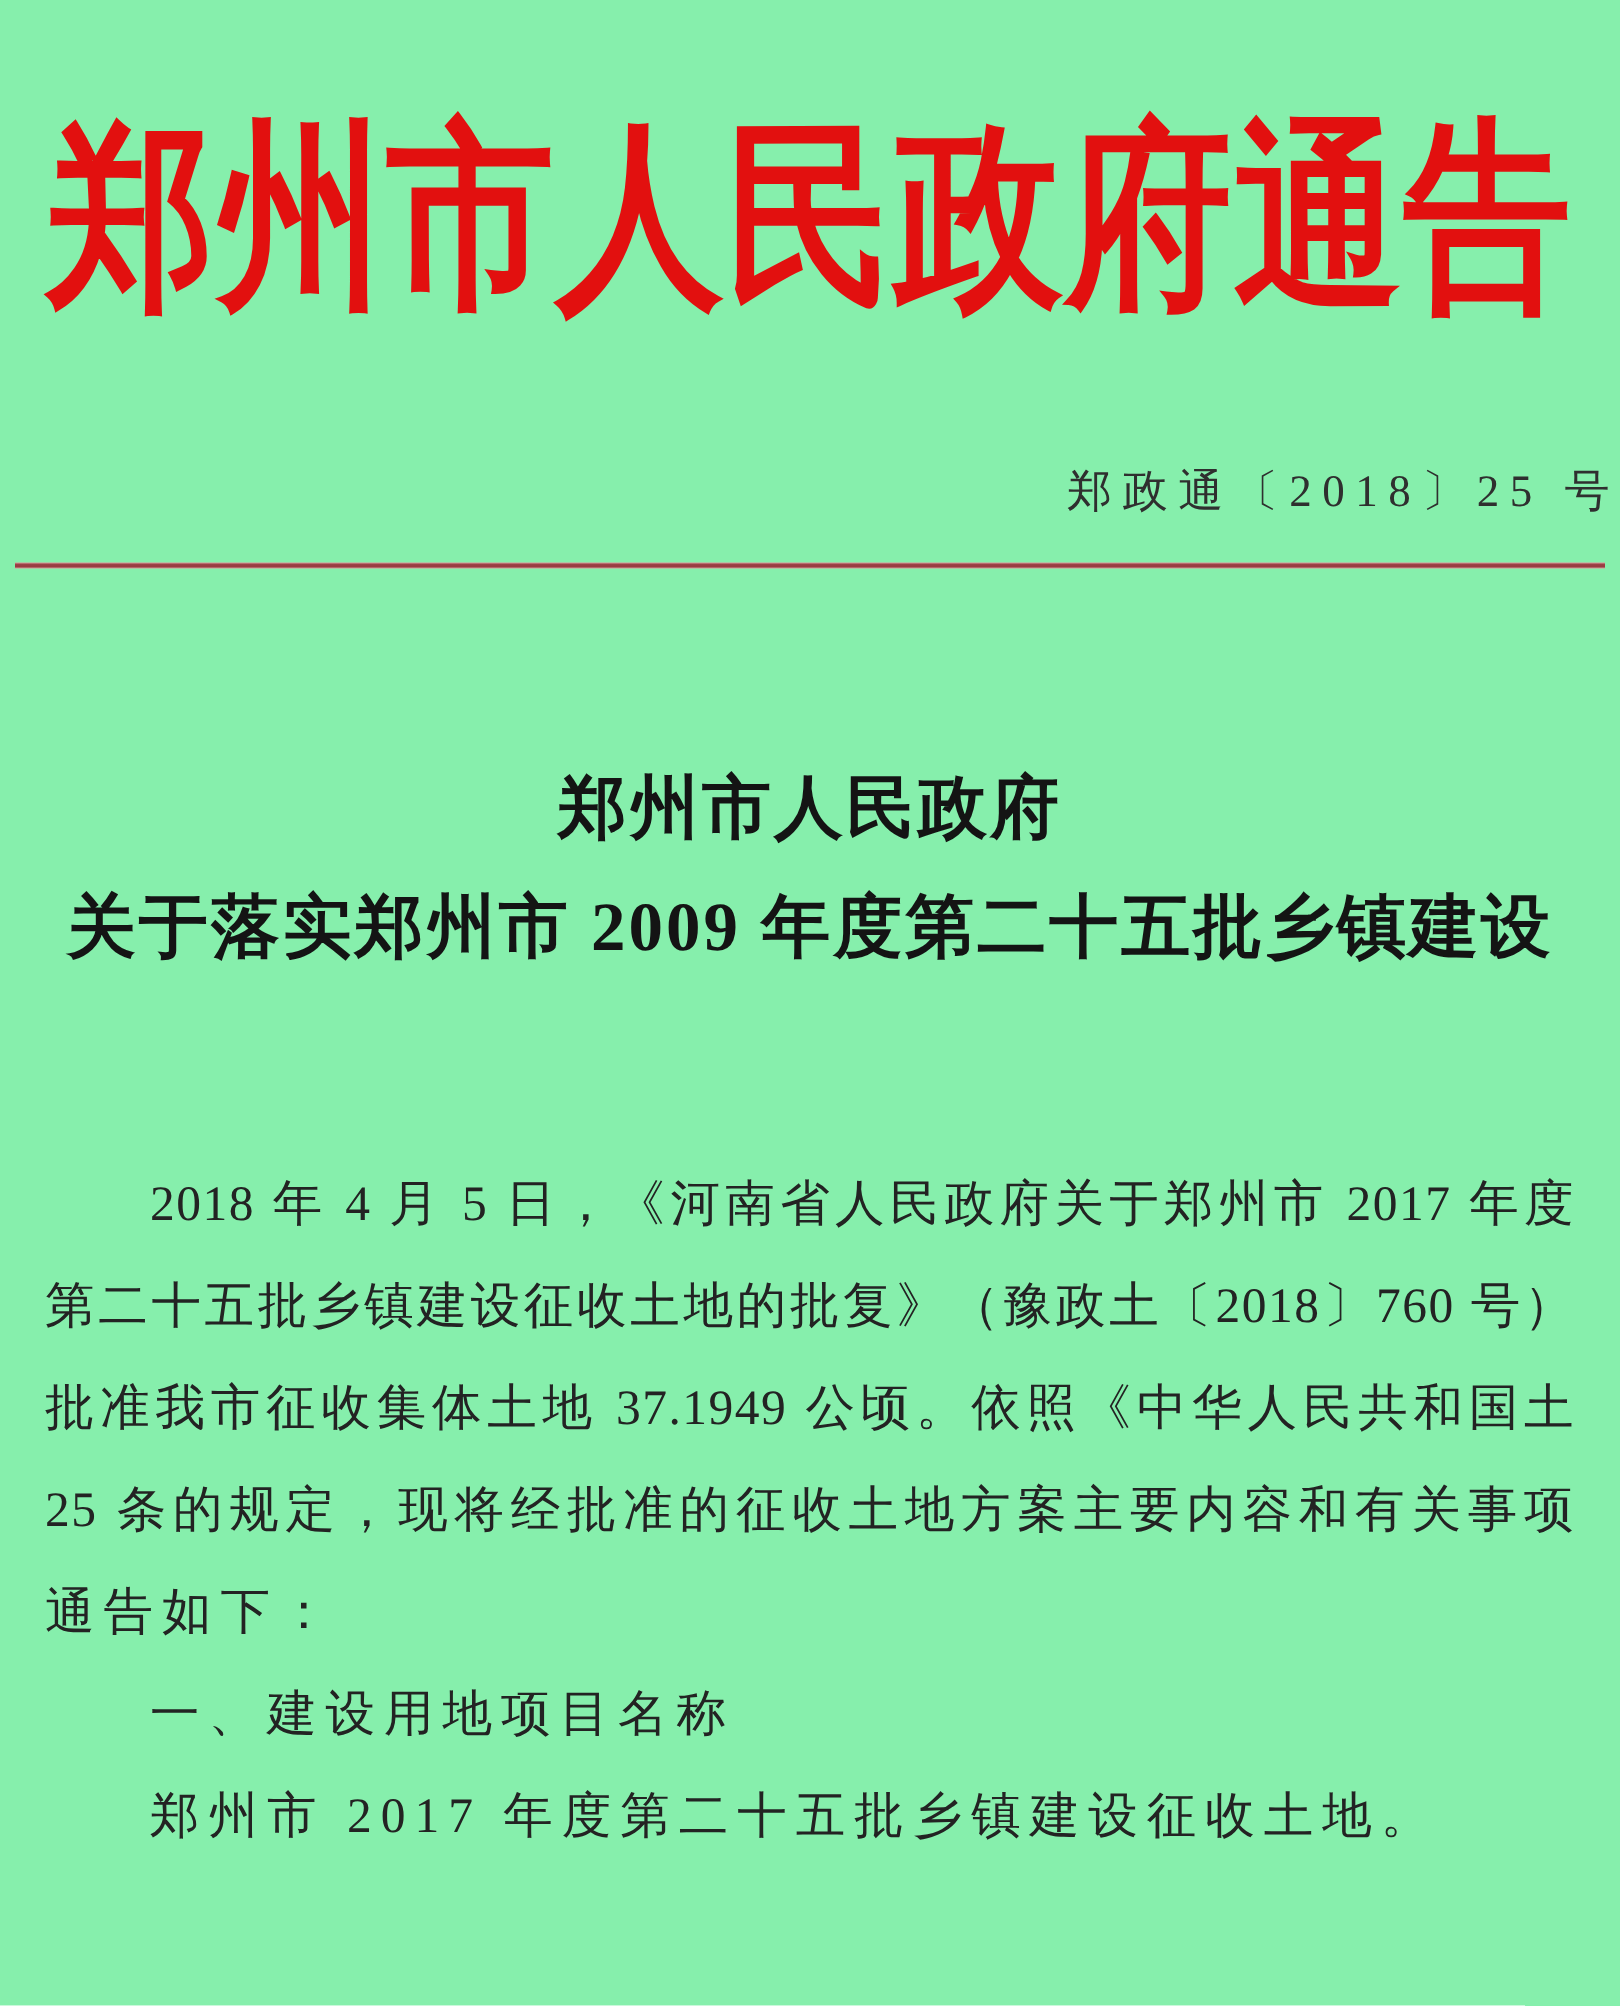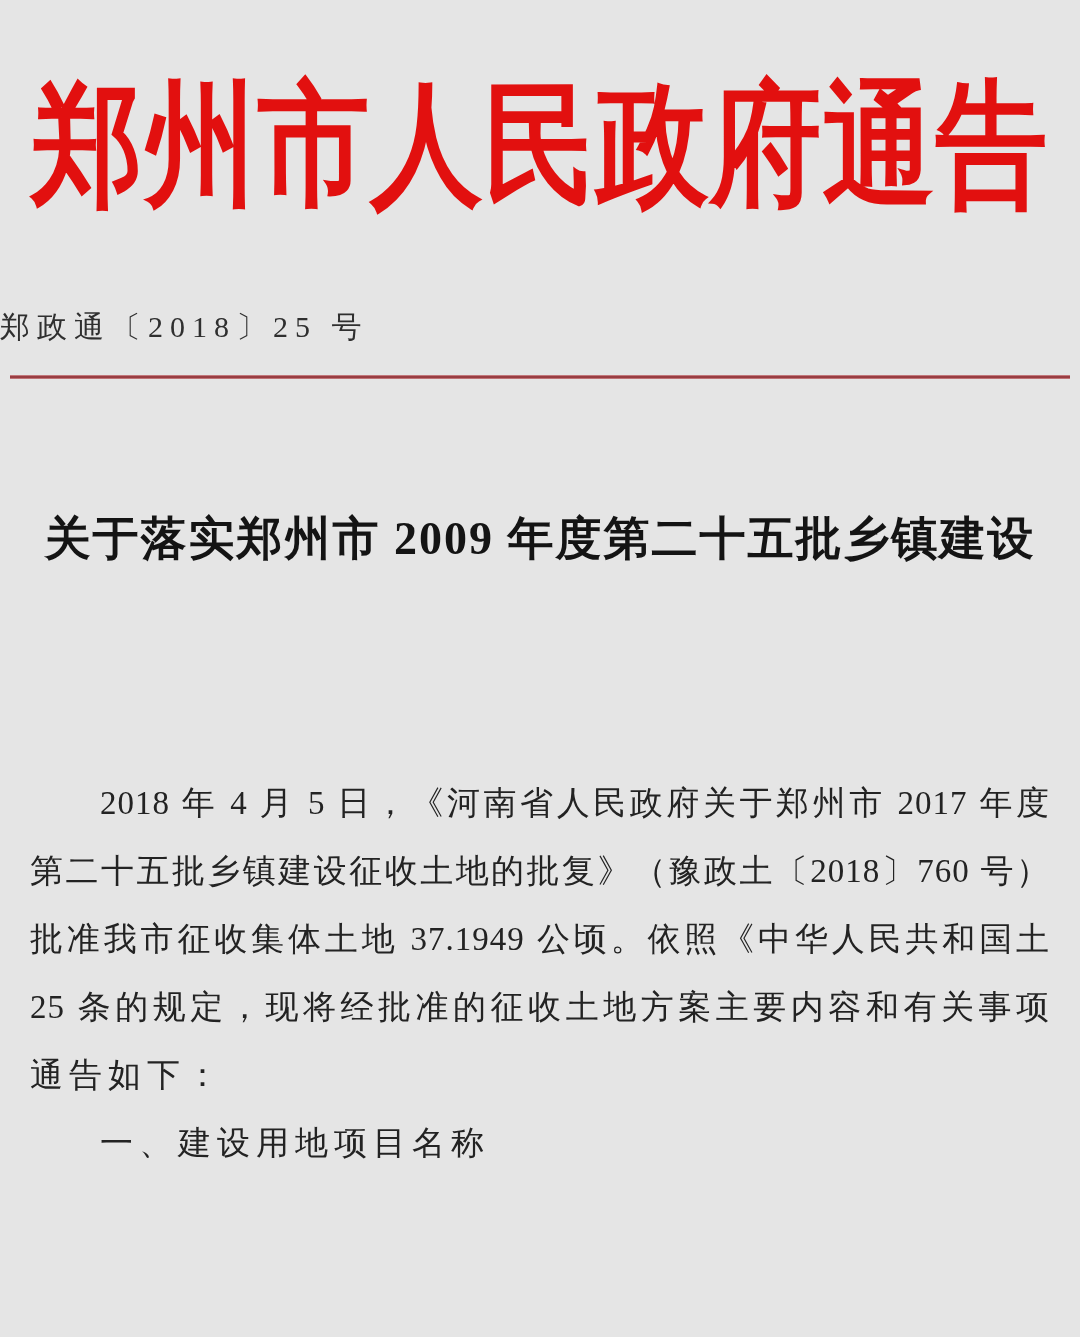--- a/index.html
+++ b/index.html
@@ -5,21 +5,21 @@
   html, body {
     margin: 0;
     padding: 0;
     background: #ffffff;
   }
   .page {
     position: relative;
     width: 1080px;
     height: 1337px;
     margin: 0 auto;
-    background: #e5e5e5;
+    background: #86efac;
     overflow: hidden;
     font-family: "Liberation Serif", "DejaVu Serif", serif;
   }
   
   .masthead {
     position: absolute;
     top: 55px;
     left: 0;
     width: 100%;
     margin: 0;
@@ -31,21 +31,21 @@
     white-space: nowrap;
     transform: scaleY(1.2);
     transform-origin: 50% 0;
   }
   
   .doc-number {
     position: absolute;
     top: 307px;
     left: 0;
     width: 100%;
-    text-align: left;
+    text-align: right;
     font-size: 30px;
     color: #2f2f2f;
     letter-spacing: 7px;
   }
   
   .red-rule {
     position: absolute;
     top: 375px;
     left: 10px;
     right: 10px;
@@ -95,25 +95,27 @@
 
 <div class="page">
 
   <h1 class="masthead">郑州市人民政府通告</h1>
 
   <div class="doc-number">郑政通〔2018〕25 号</div>
 
   <div class="red-rule"></div>
 
   <div class="doc-title">
+    <div class="t-line">郑州市人民政府</div>
     <div class="t-line">关于落实郑州市 2009 年度第二十五批乡镇建设</div>
   </div>
 
   <div class="doc-body">
     <div class="b-line just indent">2018 年 4 月 5 日，《河南省人民政府关于郑州市 2017 年度</div>
     <div class="b-line just">第二十五批乡镇建设征收土地的批复》（豫政土〔2018〕760 号）</div>
     <div class="b-line just">批准我市征收集体土地 37.1949 公顷。依照《中华人民共和国土</div>
     <div class="b-line just">25 条的规定，现将经批准的征收土地方案主要内容和有关事项</div>
     <div class="b-line plain">通告如下：</div>
     <div class="b-line plain indent">一、建设用地项目名称</div>
+    <div class="b-line plain indent">郑州市 2017 年度第二十五批乡镇建设征收土地。</div>
   </div>
 
 </div>
 
 </body></html>

